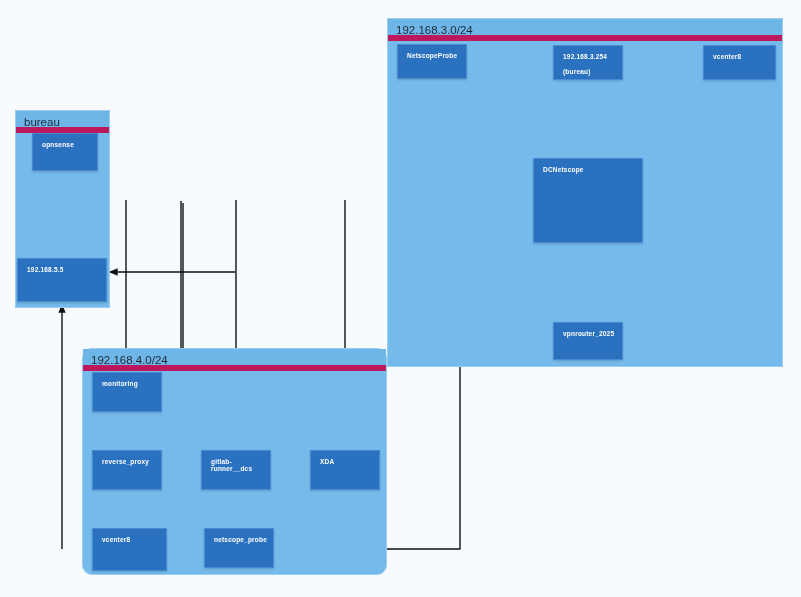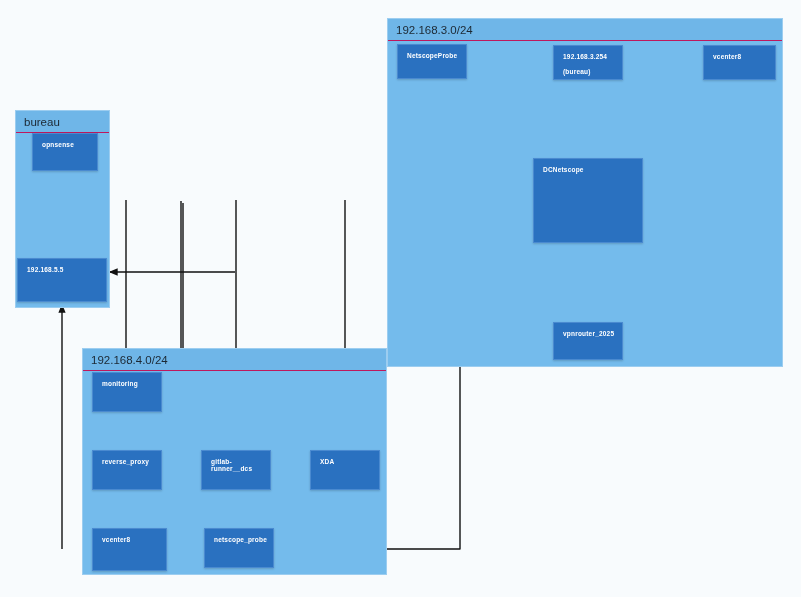--- a/index.html
+++ b/index.html
@@ -31,21 +31,21 @@
     border: 1px solid #9ccdf0;
     box-sizing: border-box;
   }
   .group-header {
     height: 22px;
     line-height: 22px;
     padding-left: 8px;
     font-size: 11.5px;
     color: #1c2833;
     background: #6fb6e8;
-    border-bottom: 1px solid #be185d;
+    border-bottom: 6px solid #be185d;
     box-sizing: border-box;
     font-family: "Liberation Sans", sans-serif;
   }
   .node {
     position: absolute;
     background: #2a71c0;
     border: 1px solid #4a8ad0;
     box-sizing: border-box;
     color: #ffffff;
     font-size: 6.5px;
@@ -90,21 +90,21 @@
       </g>
   </svg>
 
   <div id="group-layer">
       <div class="group" style="left: 15px; top: 110px; width: 95px; height: 198px;">
         <div class="group-header">bureau</div>
       </div>
       <div class="group" style="left: 387px; top: 18px; width: 396px; height: 349px;">
         <div class="group-header">192.168.3.0/24</div>
       </div>
-      <div class="group" style="left: 82px; top: 348px; width: 305px; height: 227px;">
+      <div class="group" style="left: 82px; top: 348px; width: 305px; height: 227px; border-radius: 10px;">
         <div class="group-header">192.168.4.0/24</div>
       </div>
     </div>
   <div id="node-layer">
       <div class="node" style="left: 32px; top: 133px; width: 66px; height: 38px;"><span>opnsense</span></div>
       <div class="node" style="left: 17px; top: 258px; width: 90px; height: 44px;"><span>192.168.5.5</span></div>
       <div class="node" style="left: 397px; top: 44px; width: 70px; height: 35px;"><span>NetscopeProbe</span></div>
       <div class="node" style="left: 553px; top: 45px; width: 70px; height: 35px;"><span>192.168.3.254</span><span class="line2">(bureau)</span></div>
       <div class="node" style="left: 703px; top: 45px; width: 73px; height: 35px;"><span>vcenter8</span></div>
       <div class="node" style="left: 533px; top: 158px; width: 110px; height: 85px;"><span>DCNetscope</span></div>

